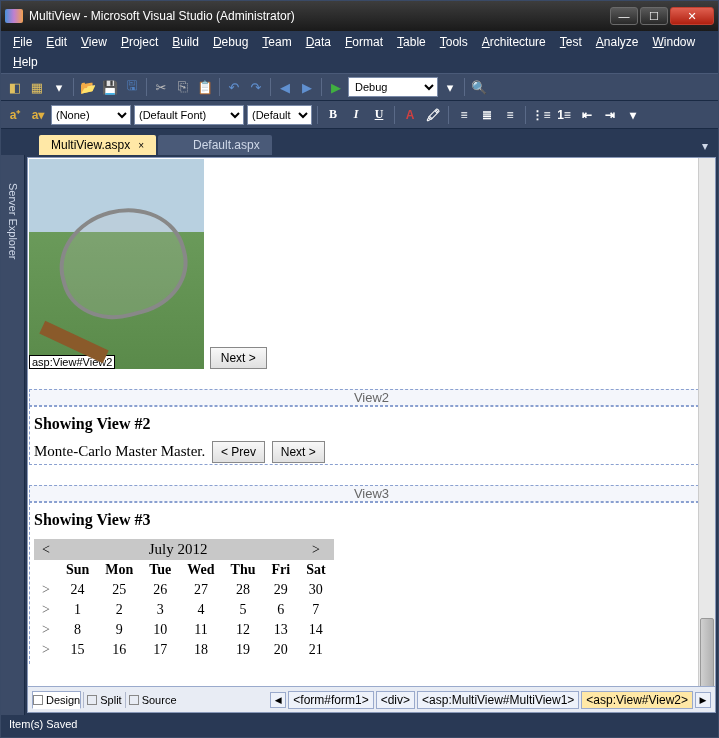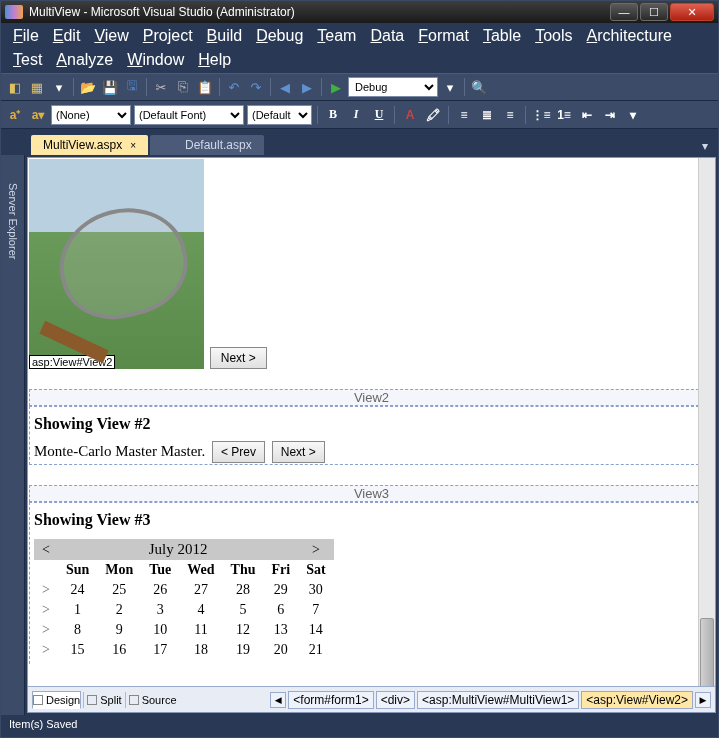--- a/index.html
+++ b/index.html
@@ -1,35 +1,35 @@
 <!DOCTYPE html>
 <html><head>
 <meta charset="utf-8">
 <style>
 * { box-sizing: border-box; margin: 0; padding: 0; }
 body { font-family: "Segoe UI", Tahoma, sans-serif; font-size: 12px; background: #000; width: 719px; height: 738px; overflow: hidden; }
 .window { width: 719px; height: 738px; background: #293955; border: 1px solid #3a4a66; display: flex; flex-direction: column; }
-.titlebar { height: 22px; background: linear-gradient(#3d3d3d, #1a1a1a); display: flex; align-items: center; color: #fff; padding: 0 4px; }
+.titlebar { height: 30px; background: linear-gradient(#3d3d3d, #1a1a1a); display: flex; align-items: center; color: #fff; padding: 0 4px; }
 .titlebar .vs-icon { width: 18px; height: 14px; background: linear-gradient(90deg,#4a90d9,#c080d0,#f0a050); border-radius: 2px; margin-right: 6px; }
 .titlebar .title-text { flex: 1; font-size: 12px; }
 .winbtns { display: flex; gap: 2px; }
 .winbtn { width: 28px; height: 18px; border-radius: 3px; display: flex; align-items: center; justify-content: center; color: #fff; font-size: 11px; cursor: pointer; }
 .winbtn.min,.winbtn.max { background: linear-gradient(#5a5a5a,#2a2a2a); border: 1px solid #6a6a6a; }
 .winbtn.close { background: linear-gradient(#e06050,#b02010); border: 1px solid #c04030; width: 44px; }
 .menubar { background: #293955; padding: 2px 6px; display: flex; flex-wrap: wrap; gap: 2px; }
-.menuitem { color: #fff; padding: 2px 6px; cursor: pointer; font-size: 16px; }
+.menuitem { color: #fff; padding: 2px 6px; cursor: pointer; font-size: 12px; }
 .menuitem u { text-decoration: underline; }
 .toolbar { background: #3c4b67; border-top: 1px solid #4a5a78; border-bottom: 1px solid #1a2a44; padding: 2px 4px; display: flex; align-items: center; gap: 2px; height: 28px; }
 .tbbtn { width: 20px; height: 20px; display: flex; align-items: center; justify-content: center; border-radius: 2px; cursor: pointer; font-size: 13px; }
 .tbsep { width: 1px; height: 18px; background: #5a6a88; margin: 0 2px; }
 .tbcombo { height: 20px; background: #fff; border: 1px solid #7a8aa8; font-size: 11px; padding: 0 2px; }
 .fmt-toolbar { background: #3c4b67; border-bottom: 1px solid #1a2a44; padding: 2px 4px; display: flex; align-items: center; gap: 3px; height: 28px; }
 .fmt-toolbar select { height: 20px; font-size: 11px; background: #fff; border: 1px solid #7a8aa8; }
 .fmtbtn { width: 20px; height: 20px; display: flex; align-items: center; justify-content: center; cursor: pointer; color: #fff; font-size: 12px; font-weight: bold; }
-.tabstrip { background: #293955; padding: 4px 4px 0 30px; display: flex; align-items: flex-end; height: 26px; position: relative; }
+.tabstrip { background: #293955; padding: 4px 4px 0 30px; display: flex; align-items: flex-end; height: 26px; position: relative; margin-left: 8px; }
 .doctab { padding: 3px 12px; font-size: 12px; cursor: pointer; border-radius: 2px 2px 0 0; margin-right: 2px; }
 .doctab.active { background: #ffe8a6; color: #000; }
 .doctab.inactive { background: #4a5a78; color: #cfd8e8; padding-left: 35px; }
 .doctab .x { margin-left: 8px; font-size: 10px; }
 .workspace { flex: 1; display: flex; background: #293955; overflow: hidden; }
 .sidepanel { width: 24px; background: #3c4b67; border-right: 1px solid #1a2a44; display: flex; flex-direction: column; align-items: center; padding-top: 20px; }
 .sidepanel .vtab { writing-mode: vertical-rl; color: #cfd8e8; font-size: 11px; padding: 8px 2px; cursor: pointer; }
 .designer { flex: 1; background: #fff; margin: 2px; border: 1px solid #8898b8; position: relative; display: flex; flex-direction: column; }
 .designer-body { flex: 1; overflow: auto; background: #fff; padding: 1px; font-family: "Times New Roman", serif; font-size: 15px; position: relative; }
 .scrollbar-v { position: absolute; right: 0; top: 0; bottom: 0; width: 17px; background: #e8e8e8; border-left: 1px solid #ccc; }

